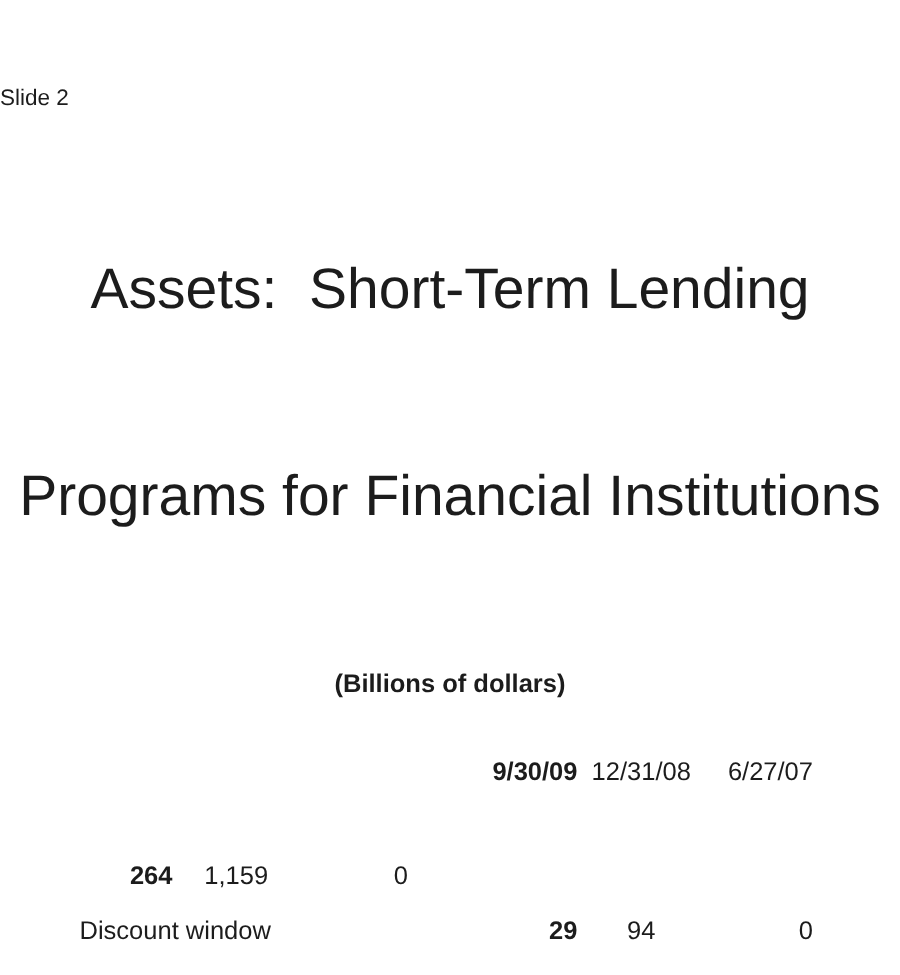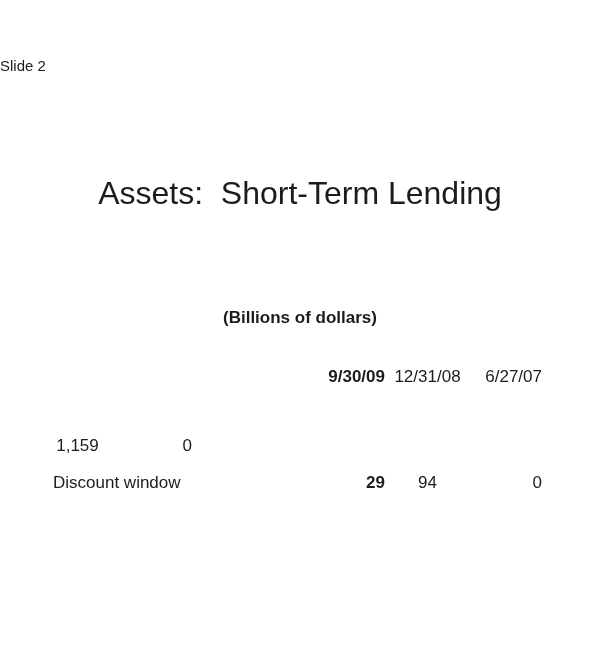--- a/index.html
+++ b/index.html
@@ -13,21 +13,21 @@
   .slide { width: 600px; height: 650px; position: relative; }
 
   .slide-label {
     margin-top: 56px;
     text-align: left;
     font-size: 15px;
     line-height: 20px;
   }
   .title {
     text-align: center;
-    font-size: 32px;
+    font-size: 38px;
     line-height: 46px;
     white-space: pre;
     margin-top: 2px;
   }
   .subtitle {
     text-align: center;
     font-size: 17px;
     line-height: 17px;
     font-weight: 600;
     margin-top: 1px;
@@ -63,36 +63,38 @@
 </style>
 </head>
 <body>
 
 <div class="slide">
 
   <div class="slide-label">Slide 2</div>
 
   <div class="title">
     <div>Assets:  Short-Term Lending</div>
+    <div>Programs for Financial Institutions</div>
   </div>
 
   <div class="subtitle">(Billions of dollars)</div>
 
   <div class="table">
 
     <div class="thead">
       <div class="spacer-cell"></div>
       <div class="num-cell col1">9/30/09</div>
       <div class="num-cell col2">12/31/08</div>
       <div class="num-cell col3">6/27/07</div>
     </div>
 
     <div class="tbody">
 
       <div class="row total row-0">
+        <div class="num-cell col1">264</div>
         <div class="num-cell col2">1,159</div>
         <div class="num-cell col3">0</div>
       </div>
 
       <div class="row indent row-1">
         <div class="label-cell">Discount window</div>
         <div class="num-cell col1">29</div>
         <div class="num-cell col2">94</div>
         <div class="num-cell col3">0</div>
       </div>

